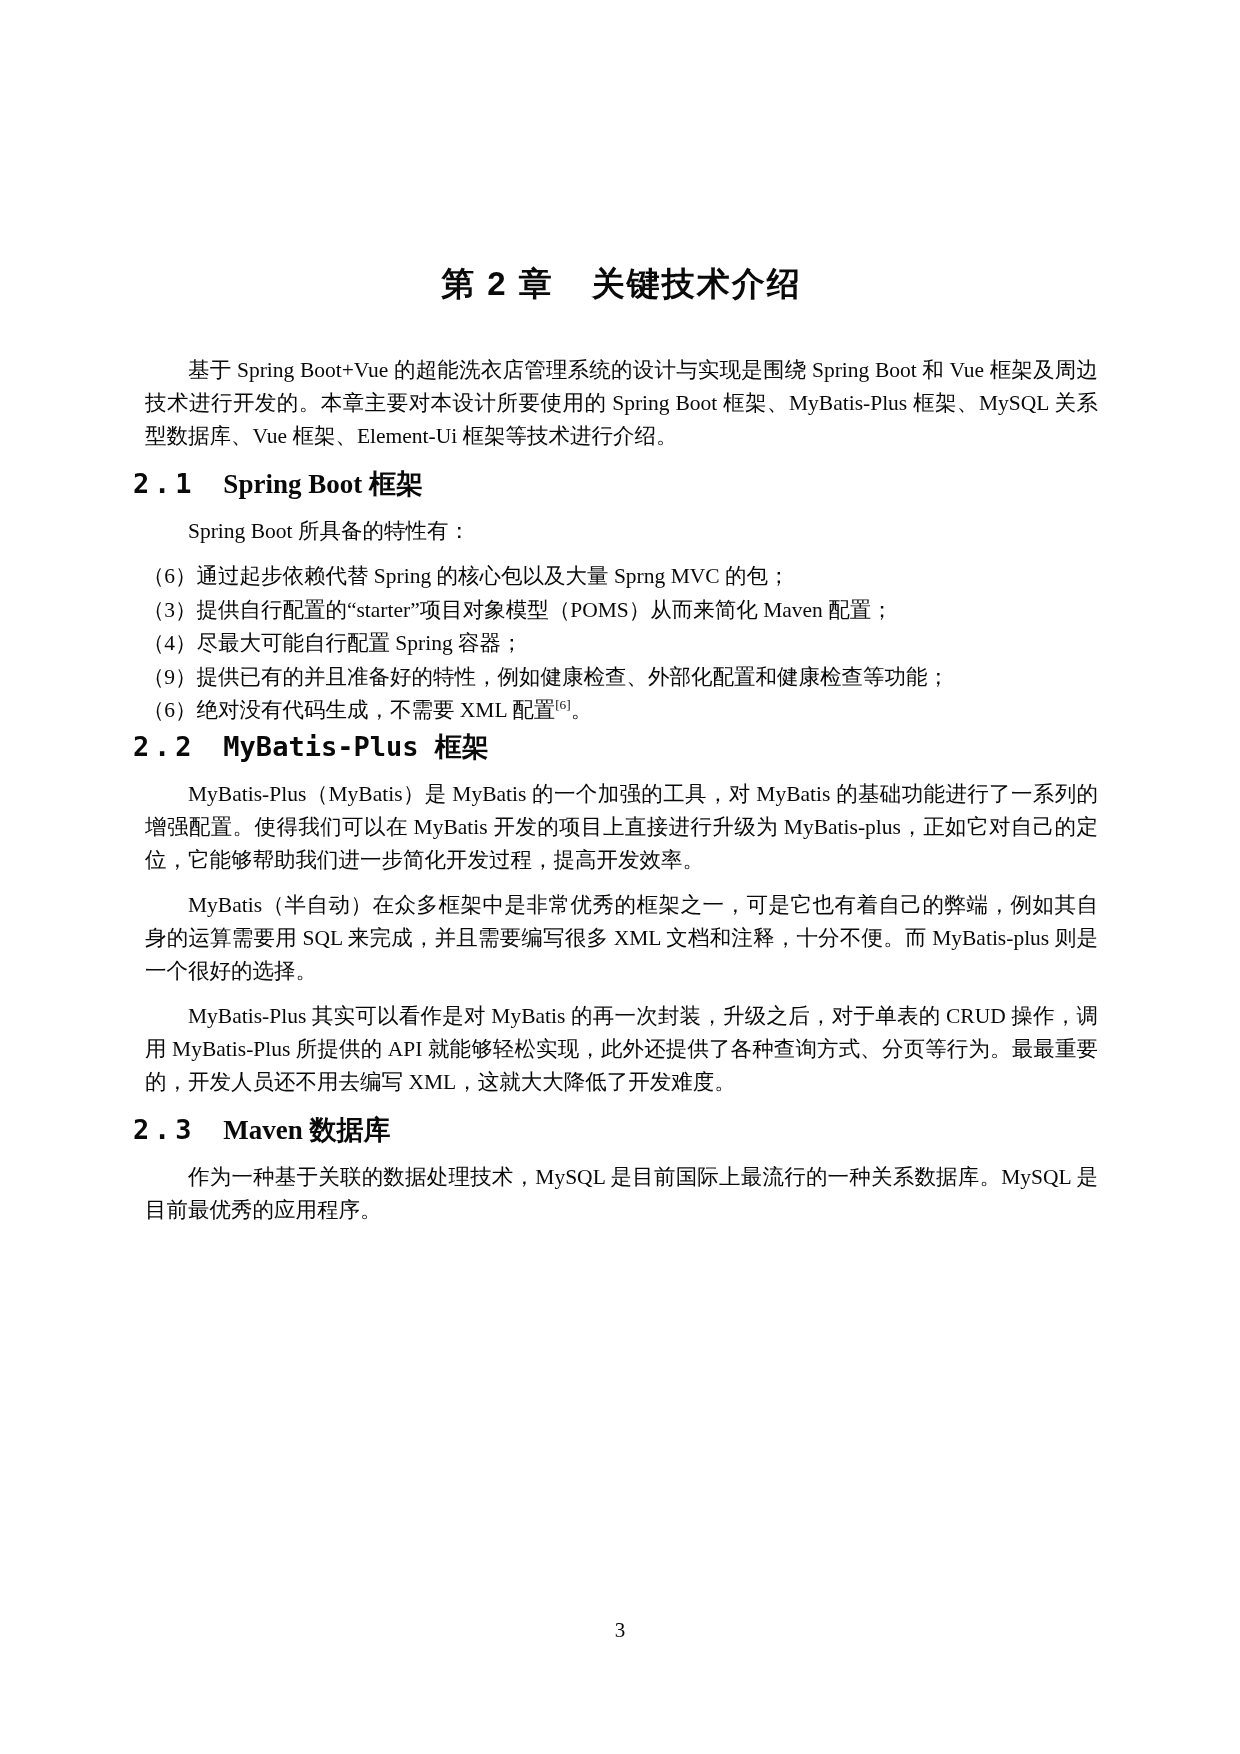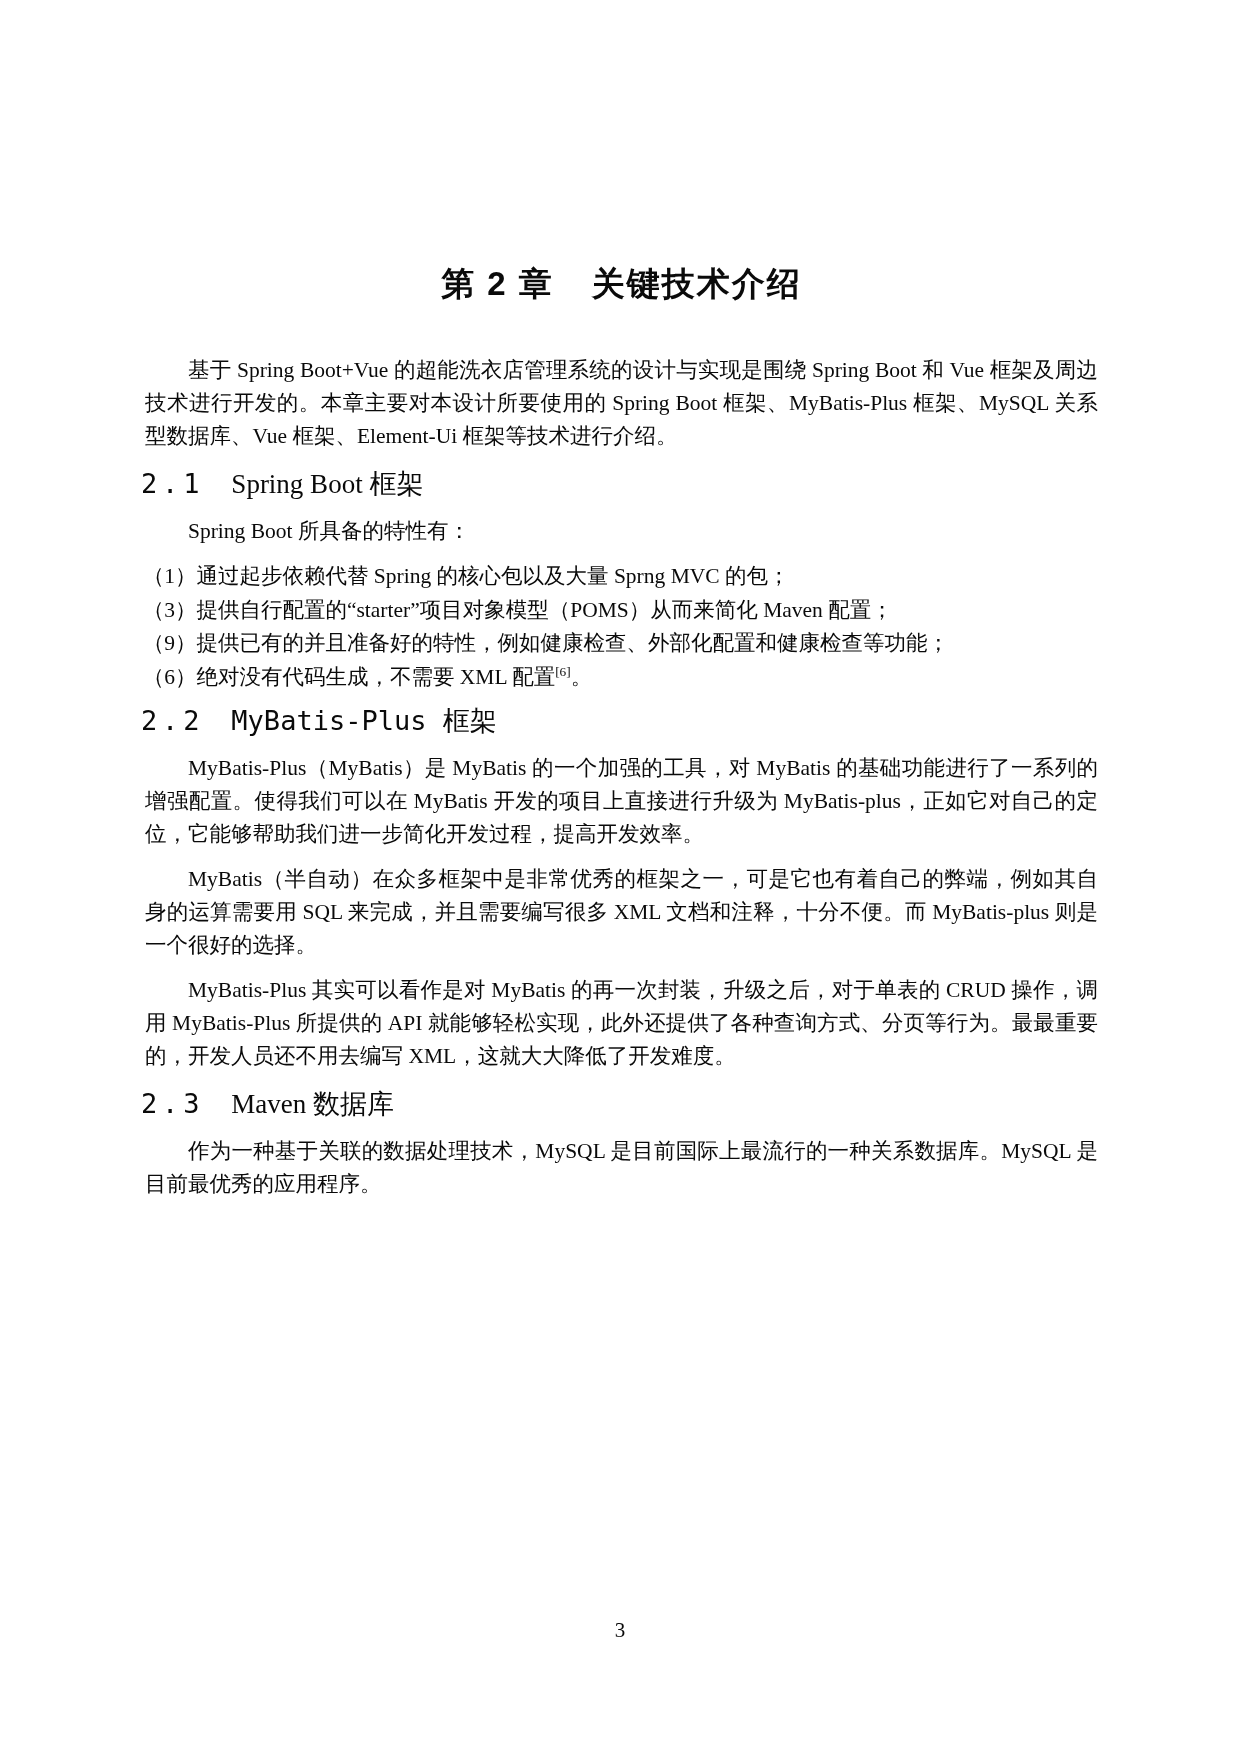--- a/index.html
+++ b/index.html
@@ -50,23 +50,23 @@
     line-height: 33.5px;
     text-align: justify;
   }
   sup.cite {
     font-size: 0.62em;
     line-height: 0;
     vertical-align: super;
   }
   h2.section-heading {
     font-size: 27px;
-    font-weight: normal;
+    font-weight: bold;
     line-height: 38px;
-    margin: 8px;
+    margin: 0;
     white-space: nowrap;
   }
   h2.section-heading .sec-num {
     font-family: "DejaVu Sans Mono", "Liberation Mono", monospace;
     letter-spacing: 0.18em;
     margin-right: 1.0em;
   }
   h2.section-heading .sec-title-serif {
     font-family: "Liberation Serif", "DejaVu Serif", serif;
   }
@@ -94,22 +94,23 @@
   <h1 class="doc-title"><span>第 2 章</span><span class="title-gap"></span><span>关键技术介绍</span></h1>
 
   <p class="para">基于 Spring Boot+Vue 的超能洗衣店管理系统的设计与实现是围绕 Spring Boot 和 Vue 框架及周边技术进行开发的。本章主要对本设计所要使用的 Spring Boot 框架、MyBatis-Plus 框架、MySQL 关系型数据库、Vue 框架、Element-Ui 框架等技术进行介绍。</p>
 
   <h2 class="section-heading h2-s1"><span class="sec-num">2.1</span><span class="sec-title-serif">Spring Boot 框架</span></h2>
 
 
   <p class="para">Spring Boot 所具备的特性有：</p>
 
   <div>
-    <p class="list-line">（1）通过起步依赖代替 Spring 的核心包以及大量 Sprng MVC 的包；</p>
+    <p class="list-line">（6）通过起步依赖代替 Spring 的核心包以及大量 Sprng MVC 的包；</p>
     <p class="list-line">（3）提供自行配置的“starter”项目对象模型（POMS）从而来简化 Maven 配置；</p>
+    <p class="list-line">（4）尽最大可能自行配置 Spring 容器；</p>
     <p class="list-line">（9）提供已有的并且准备好的特性，例如健康检查、外部化配置和健康检查等功能；</p>
     <p class="list-line"><span>（6）绝对没有代码生成，不需要 XML 配置</span><sup class="cite">[6]</sup><span>。</span></p>
   </div>
 
   <h2 class="section-heading h2-s2"><span class="sec-num">2.2</span><span class="sec-title-mono">MyBatis-Plus 框架</span></h2>
 
   <p class="para">MyBatis-Plus（MyBatis）是 MyBatis 的一个加强的工具，对 MyBatis 的基础功能进行了一系列的增强配置。使得我们可以在 MyBatis 开发的项目上直接进行升级为 MyBatis-plus，正如它对自己的定位，它能够帮助我们进一步简化开发过程，提高开发效率。</p>
   <p class="para">MyBatis（半自动）在众多框架中是非常优秀的框架之一，可是它也有着自己的弊端，例如其自身的运算需要用 SQL 来完成，并且需要编写很多 XML 文档和注释，十分不便。而 MyBatis-plus 则是一个很好的选择。</p>
   <p class="para">MyBatis-Plus 其实可以看作是对 MyBatis 的再一次封装，升级之后，对于单表的 CRUD 操作，调用 MyBatis-Plus 所提供的 API 就能够轻松实现，此外还提供了各种查询方式、分页等行为。最最重要的，开发人员还不用去编写 XML，这就大大降低了开发难度。</p>
 

